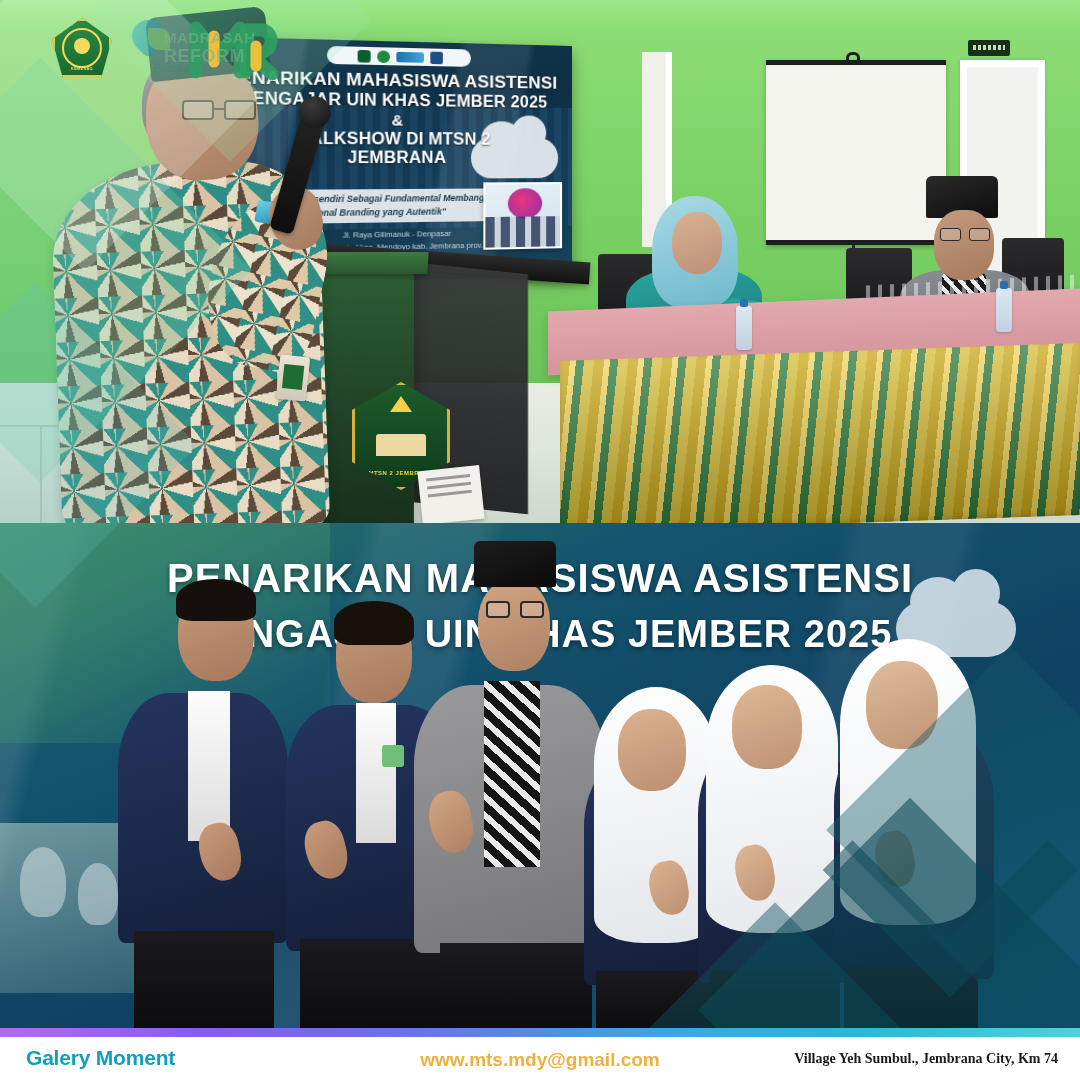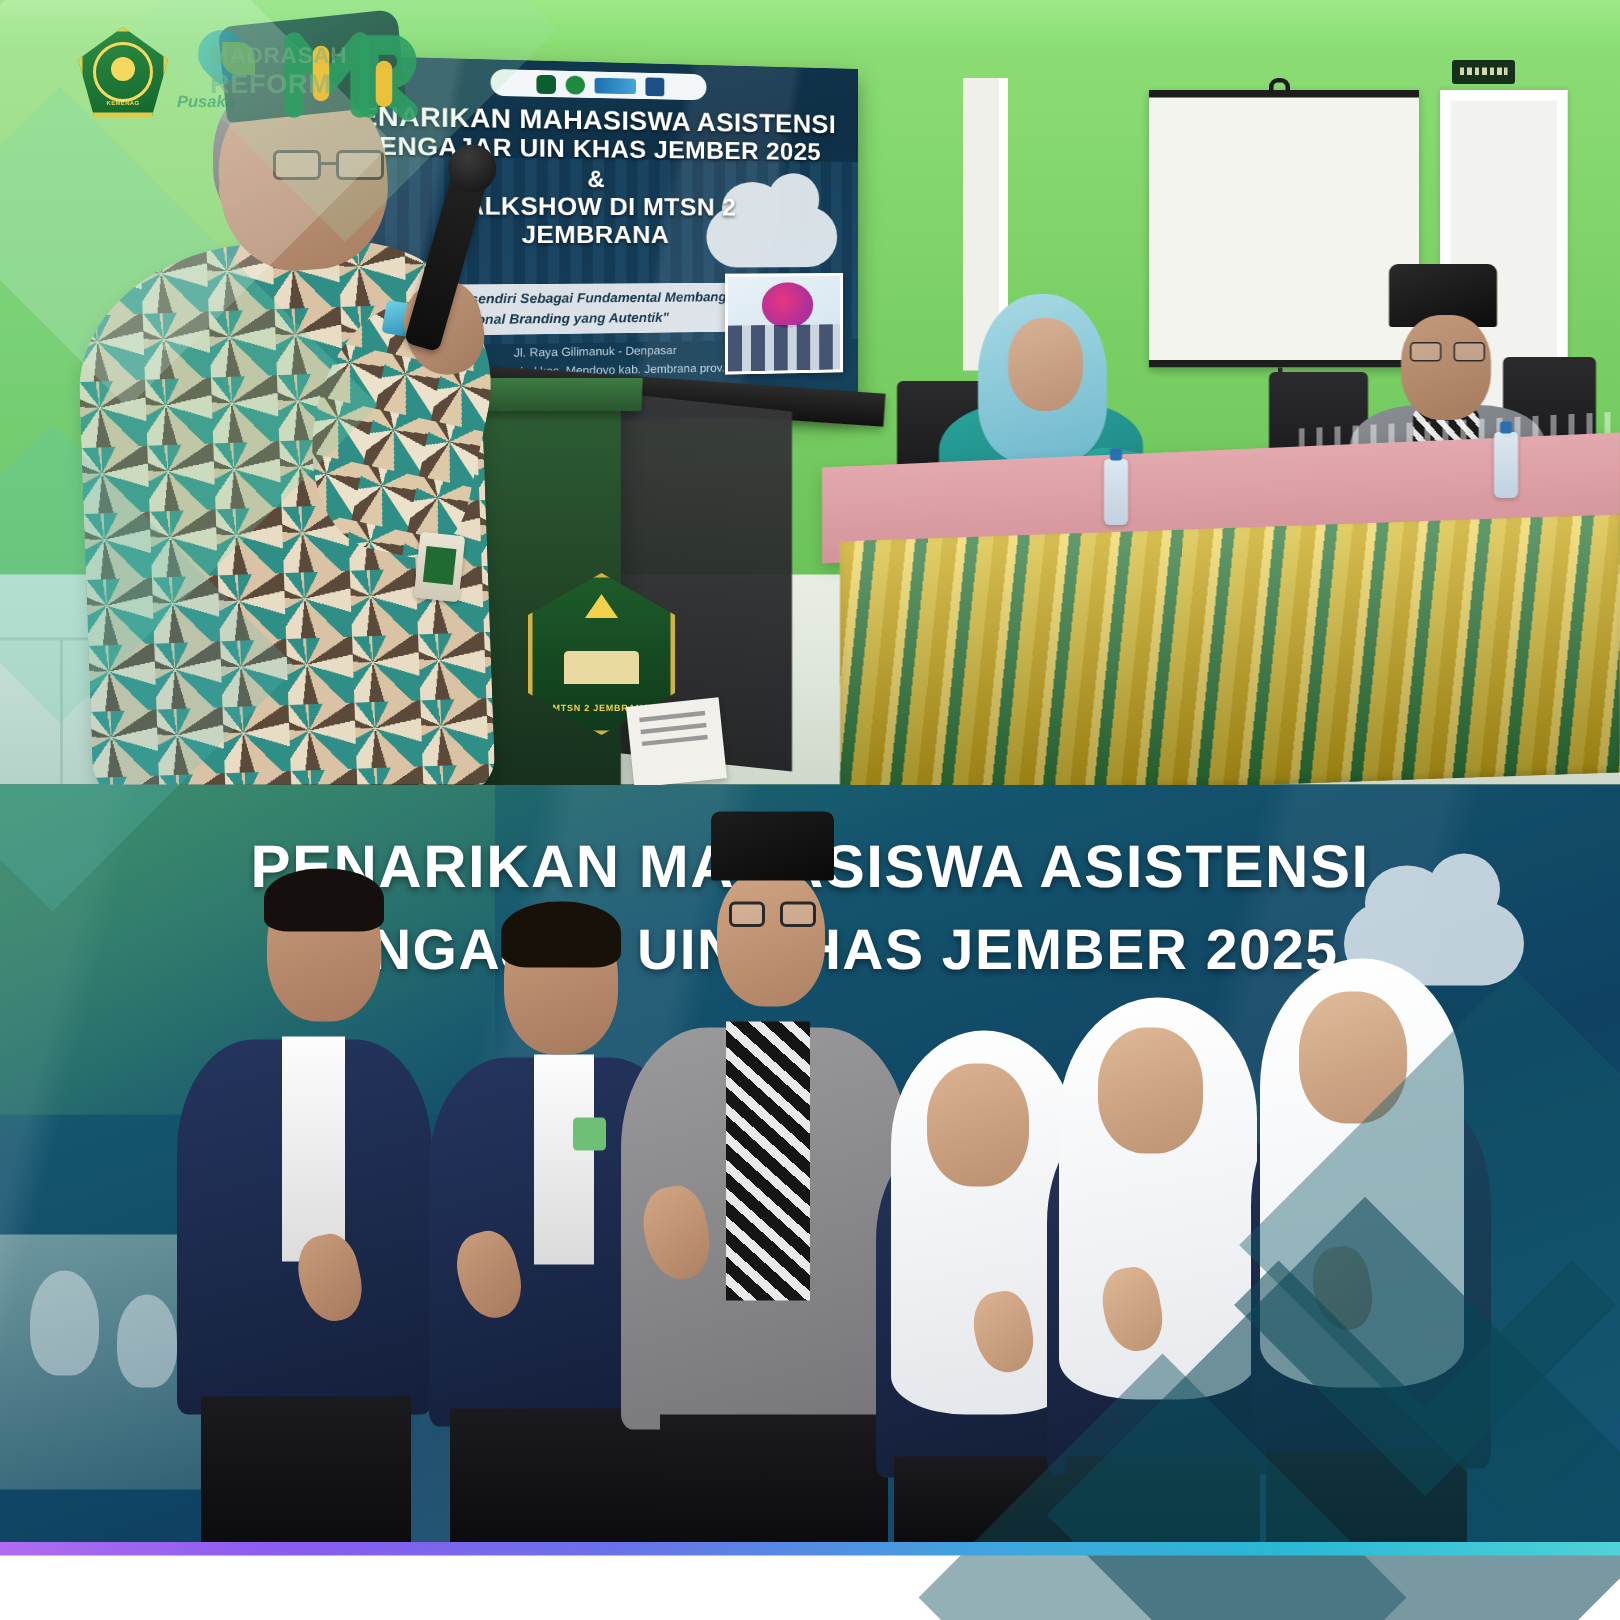--- a/index.html
+++ b/index.html
@@ -276,26 +276,26 @@
     width:16px; height:16px; border-radius:50%; background:#f4d95e; }
   .logo-kemenag .tx { position:absolute; left:0; bottom:7px; width:100%; text-align:center;
     color:#f4d95e; font-size:4px; font-weight:bold; letter-spacing:.2px; }
 
   .logo-pusaka { position:relative; width:72px; height:72px; margin-left:6px; opacity:.55; }
   .logo-pusaka .drop { position:absolute; left:14px; top:8px; width:32px; height:32px;
     background:linear-gradient(160deg,#3cb8c8,#1d8fa8); border-radius:50% 50% 50% 6px;
     transform:rotate(-45deg); }
   .logo-pusaka .leaf { position:absolute; left:30px; top:16px; width:22px; height:22px;
     background:#7ec86a; border-radius:0 50% 0 50%; }
-  .logo-pusaka .tx { position:absolute; left:0; bottom:10px; width:100%; text-align:left;
-    color:#2e8f72; font-size:11px; font-weight:bold; font-style:italic; }
+  .logo-pusaka .tx { position:absolute; left:0; bottom:10px; width:100%; text-align:right;
+    color:#2e8f72; font-size:11px; font-weight:normal; font-style:italic; }
 
   .logo-mr { position:relative; width:100px; height:72px; margin-left:-6px; }
   .logo-mr svg { position:absolute; left:0; top:0; }
-  .logo-mr-text { position:absolute; left:88px; top:18px; color:rgba(120,180,140,.55);
+  .logo-mr-text { position:absolute; left:112px; top:18px; color:rgba(120,180,140,.55);
     font-size:15px; font-weight:bold; line-height:1.1; letter-spacing:.5px; }
   .logo-mr-text small { display:block; font-size:18px; }
 
   
   .grad-bar { position:absolute; left:0; top:1028px; width:1080px; height:9px;
     background:linear-gradient(90deg,#b06cf0 0%, #8a5cf0 18%, #6a72e8 38%, #3fa6dd 62%, #2ab9d4 80%, #4fd2d8 100%); }
   .footer { position:absolute; left:0; top:1037px; width:1080px; height:43px; background:#ffffff; }
   .f-brand { position:absolute; left:26px; top:9px; color:#12a0b8; font-size:21px; font-weight:bold;
     letter-spacing:-.2px; }
   .f-mail { position:absolute; left:0; top:12px; width:1080px; text-align:center;
@@ -521,14 +521,19 @@
         <path d="M72 34 L72 54" stroke="#f5c33b" stroke-width="11" stroke-linecap="round" opacity="0.95"></path>
       </svg>
     </div>
     <div class="logo-mr-text">
       <span>MADRASAH</span>
       <small>REFORM</small>
     </div>
   </div>
 
   <div class="grad-bar"></div>
+  <div class="footer">
+    <div class="f-brand">Galery Moment</div>
+    <div class="f-mail">www.mts.mdy@gmail.com</div>
+    <div class="f-addr">Village Yeh Sumbul., Jembrana City, Km 74</div>
+  </div>
 
 </div>
 
 </body></html>

